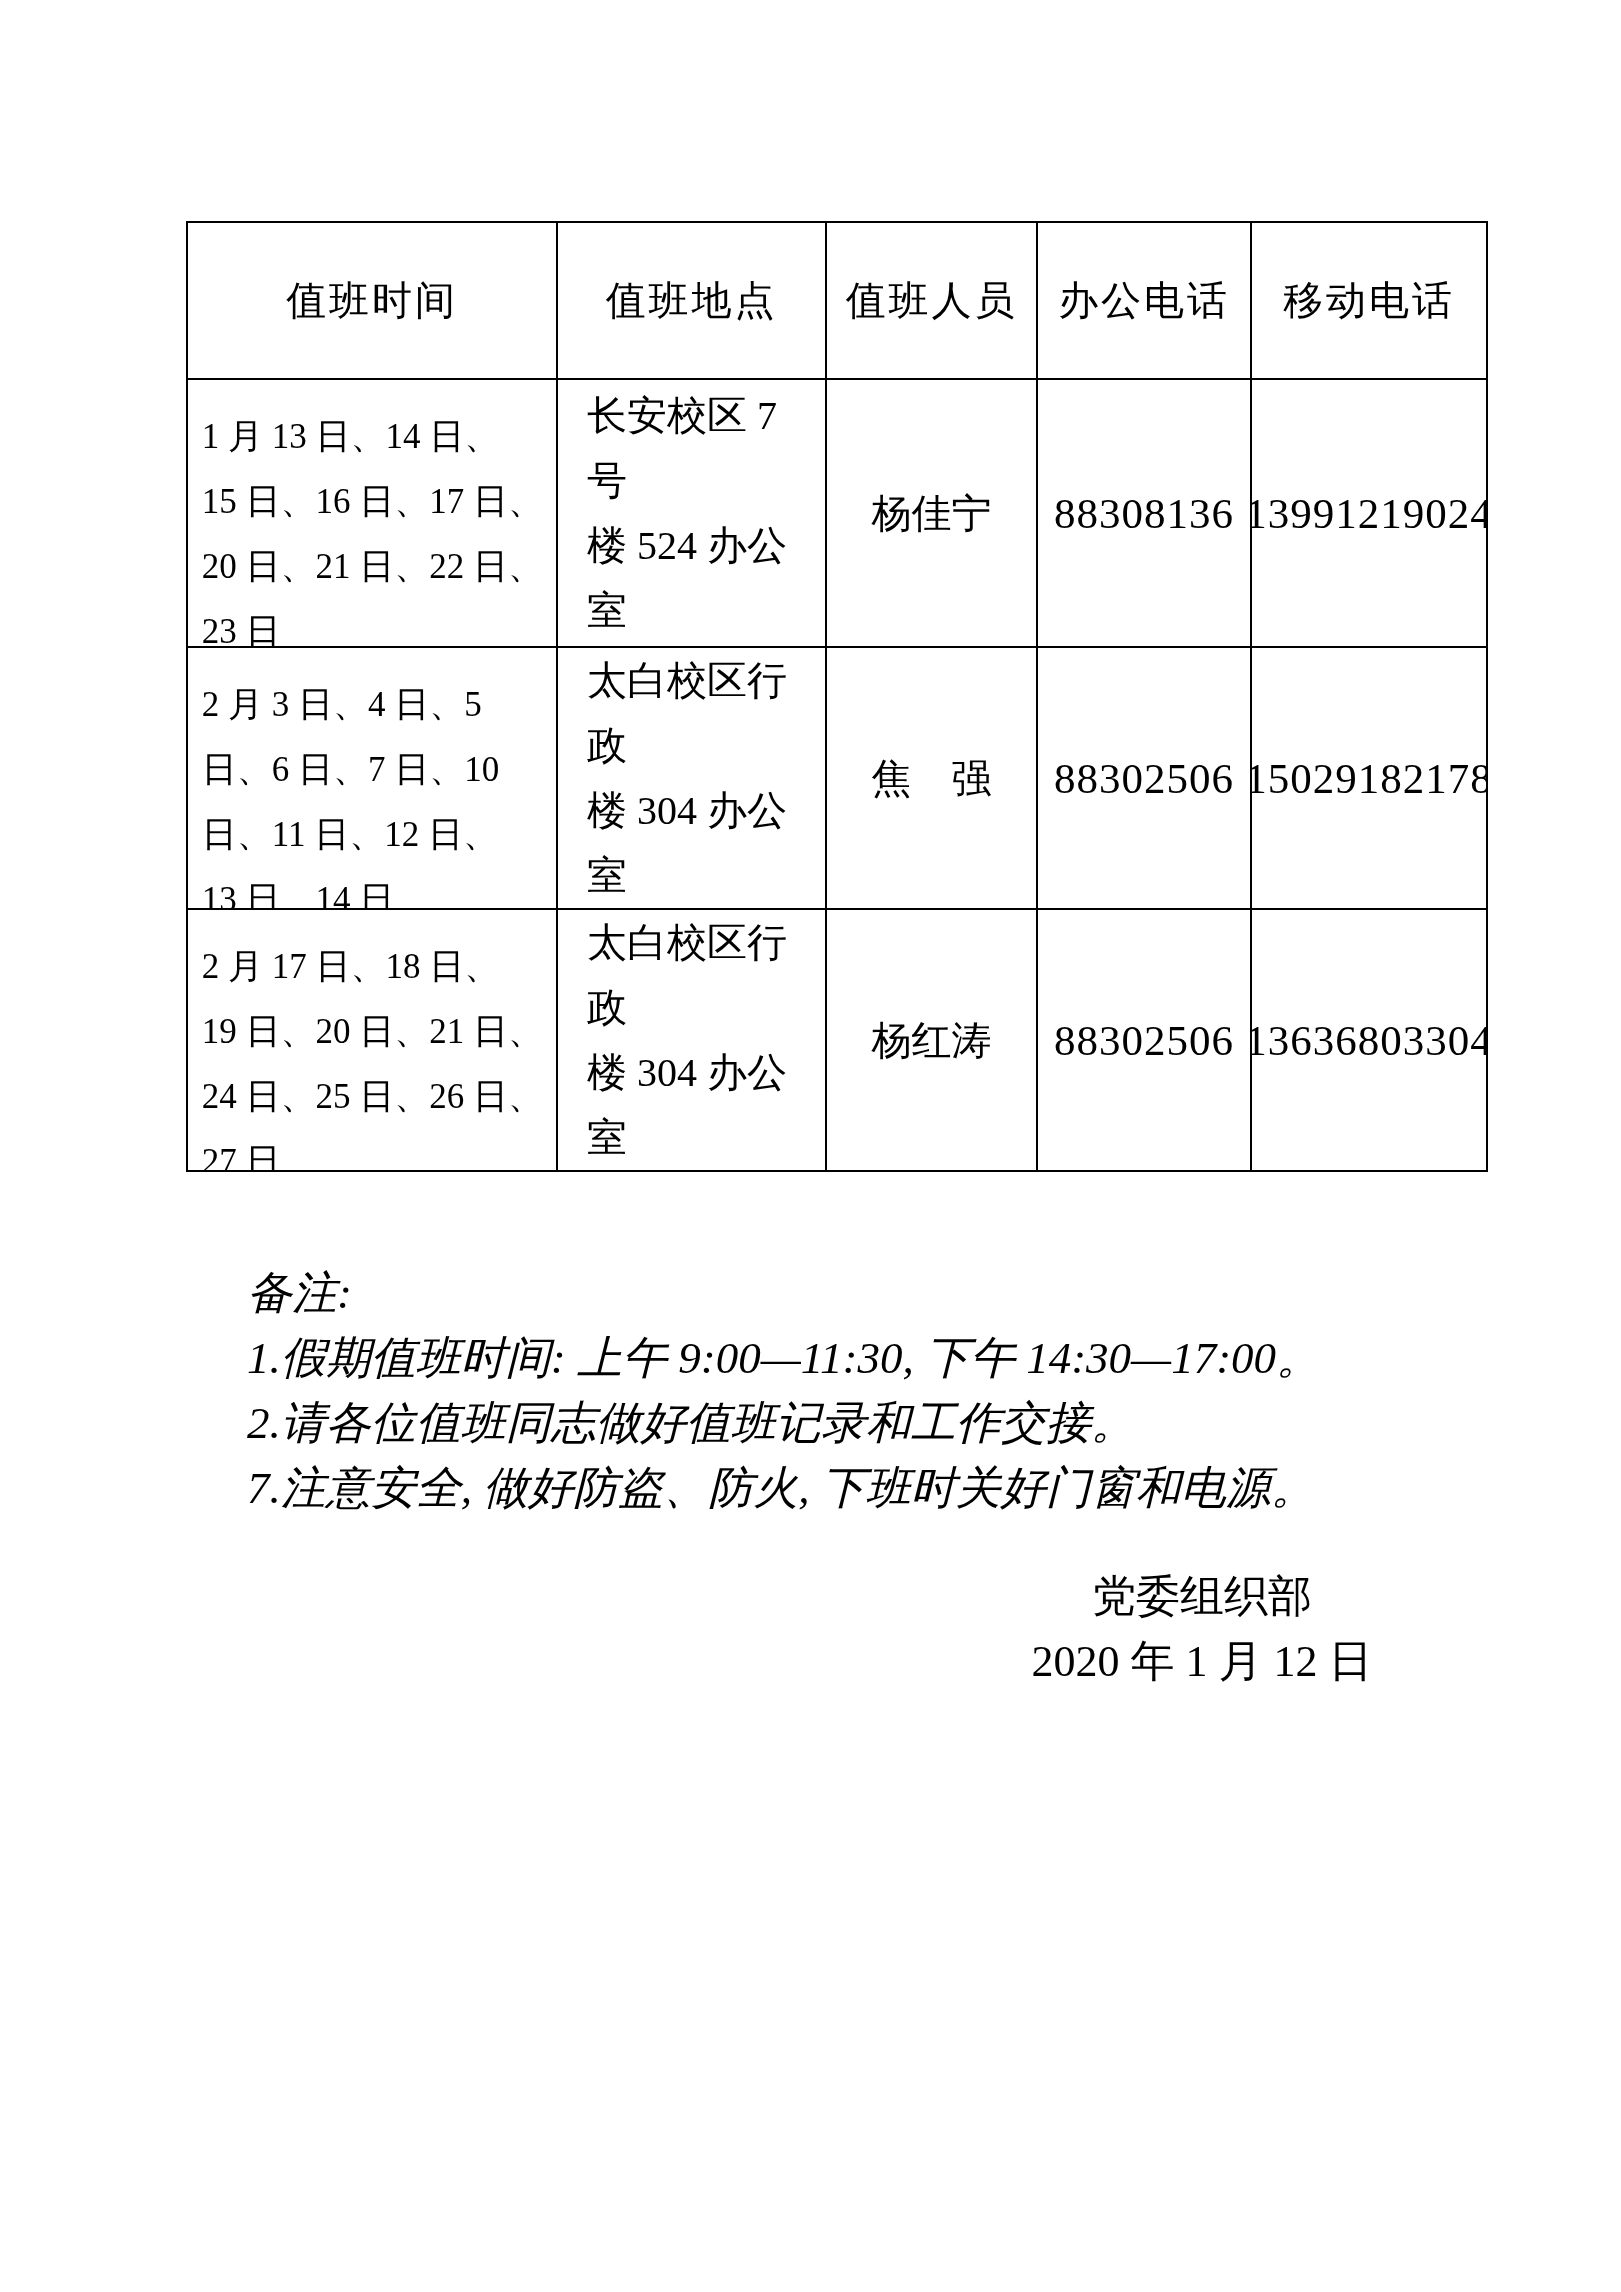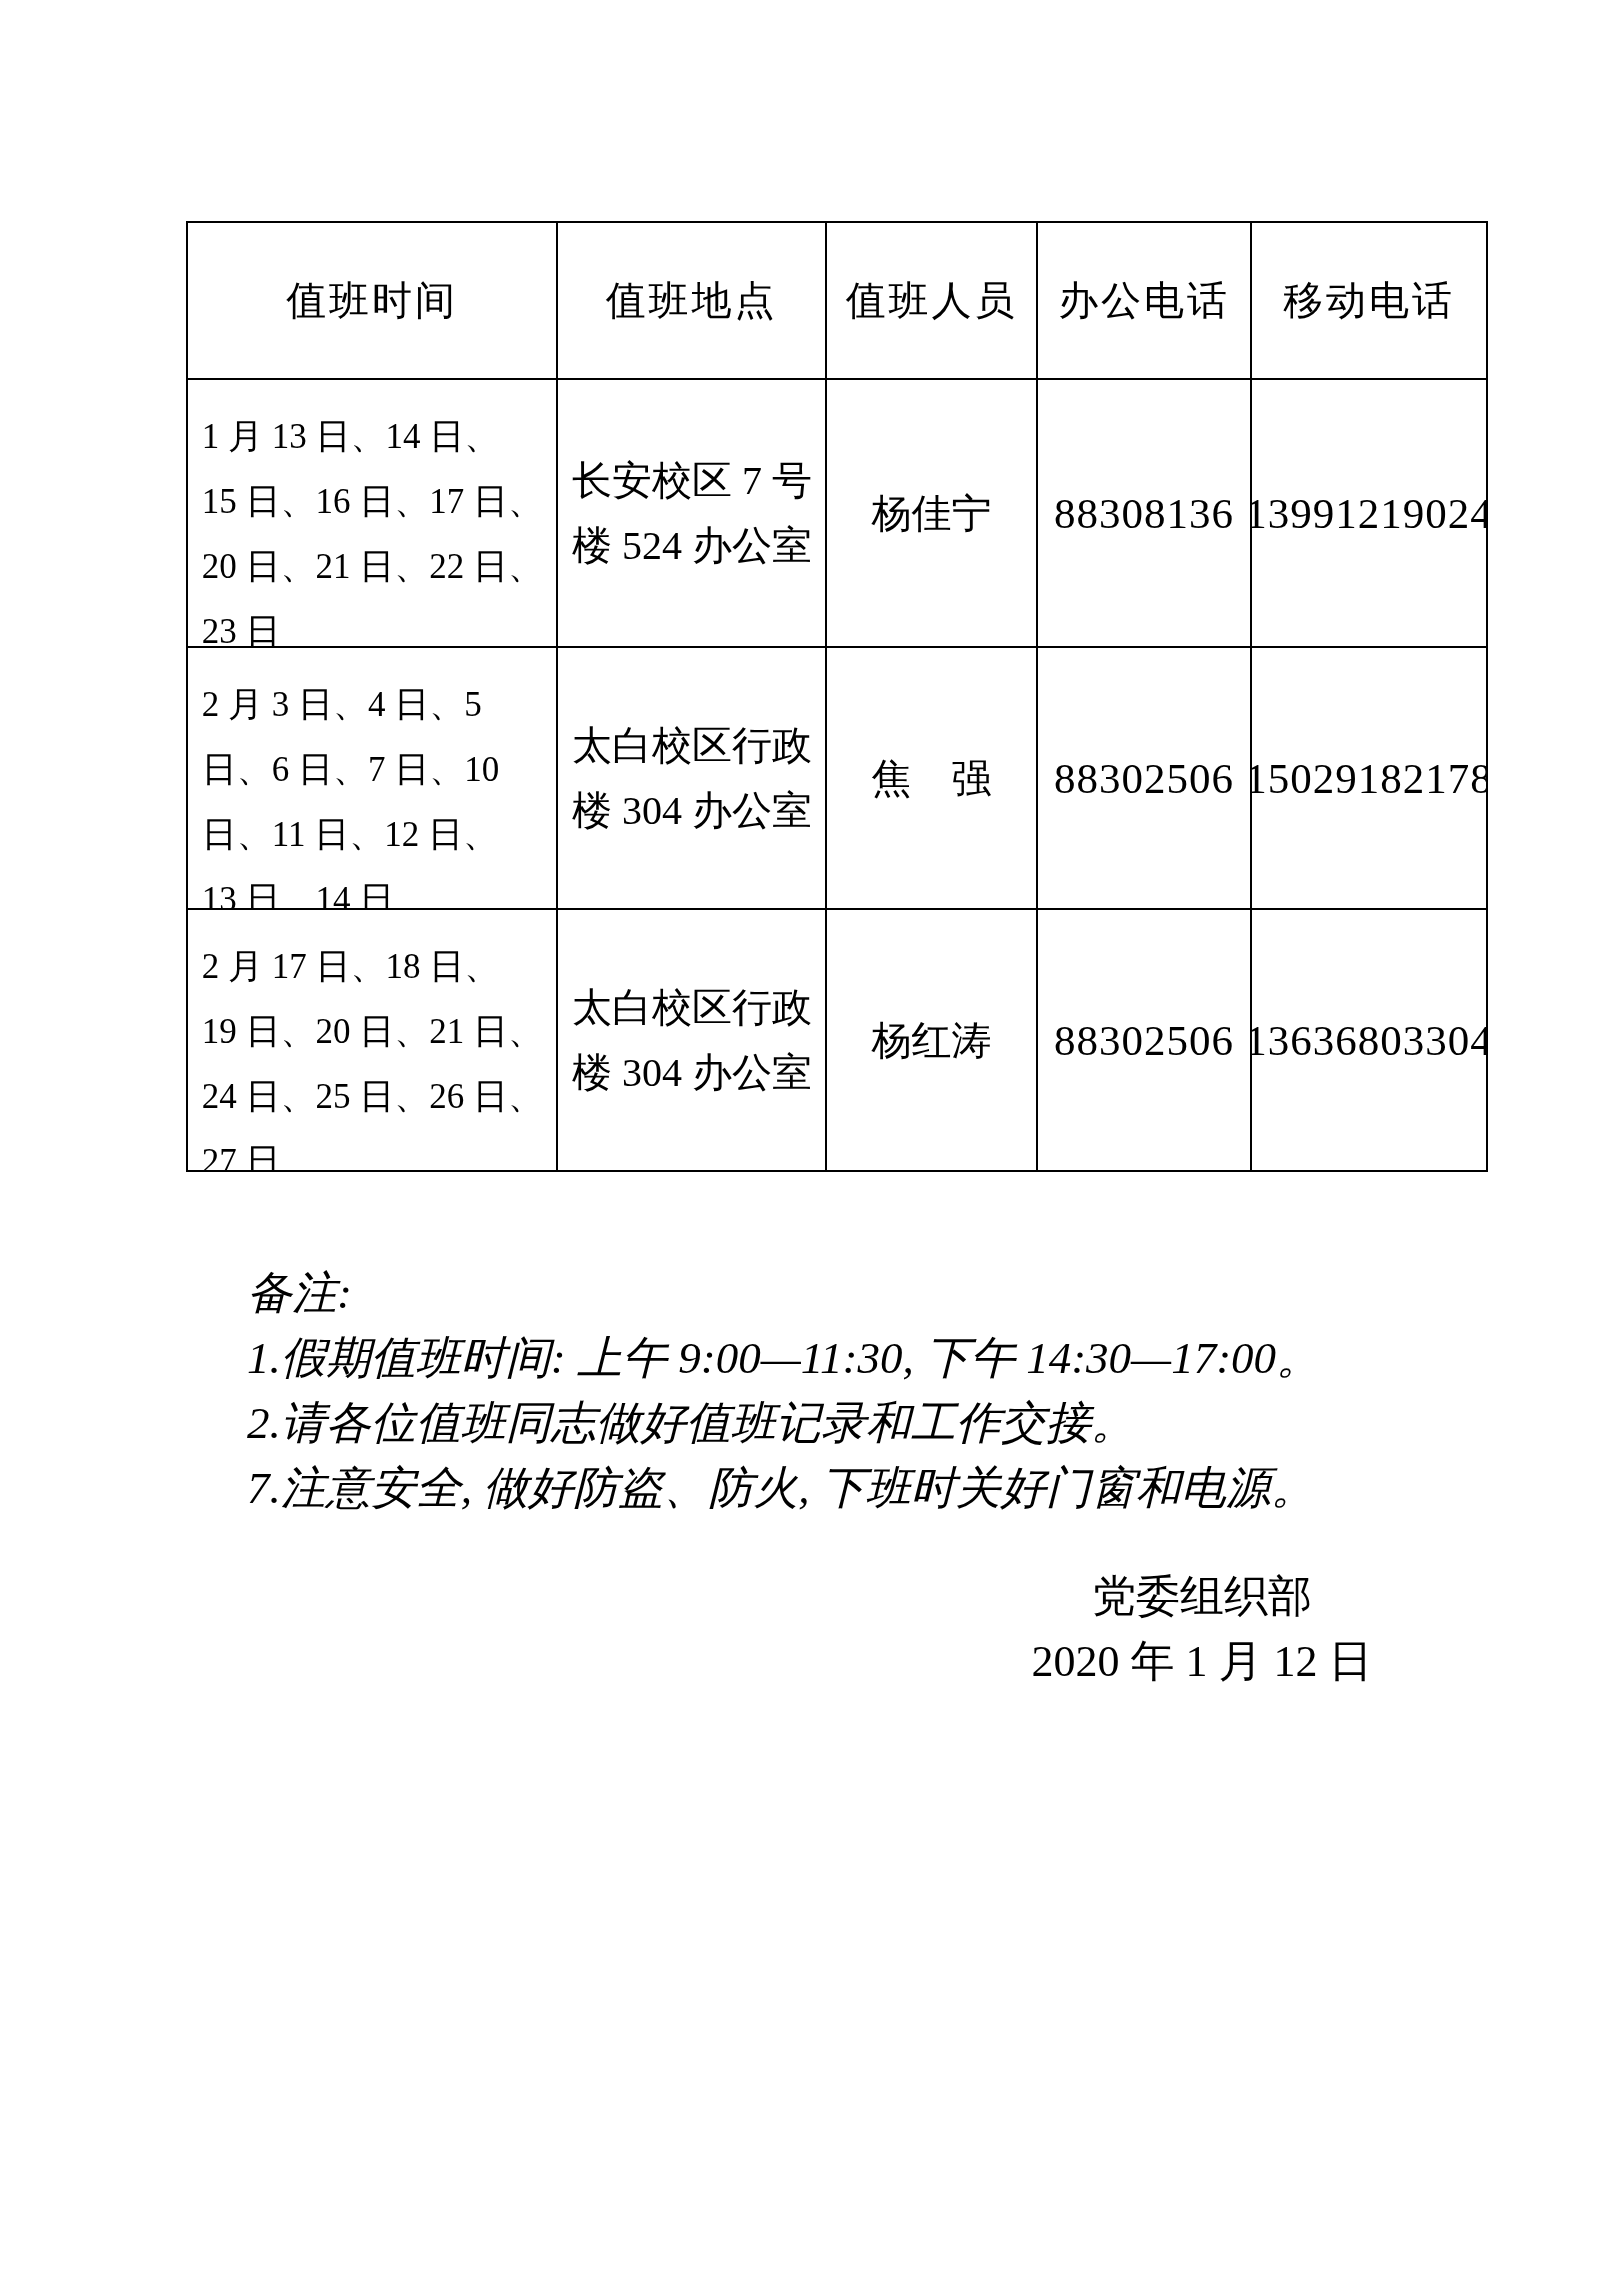--- a/index.html
+++ b/index.html
@@ -44,21 +44,21 @@
   .time-cell {
     padding: 23.5px 9.8px 0 13.7px;
     font-size: 35px;
     line-height: 65px;
     white-space: pre-line;
     text-align: left;
   }
   .loc-cell {
     display: flex;
     align-items: center;
-    padding-left: 14px;
+    padding-left: 29px;
     font-size: 40px;
     line-height: 65px;
     white-space: pre-line;
     text-align: left;
   }
   .center-cell {
     display: flex;
     align-items: center;
     justify-content: center;
     font-size: 40px;

